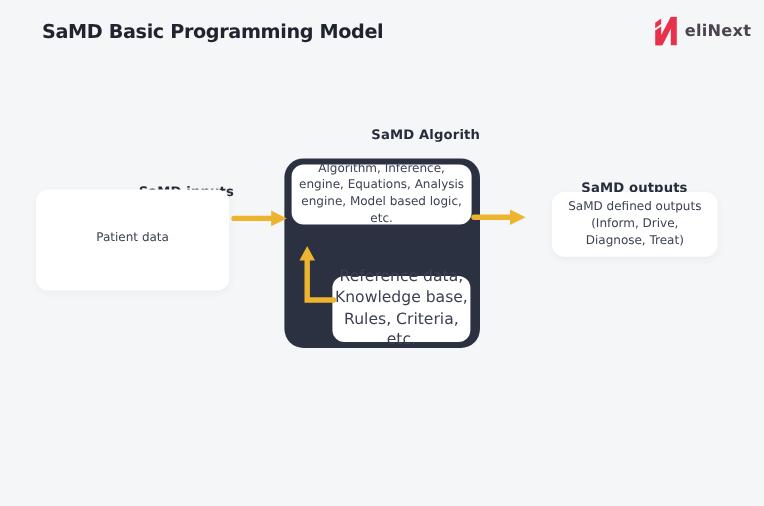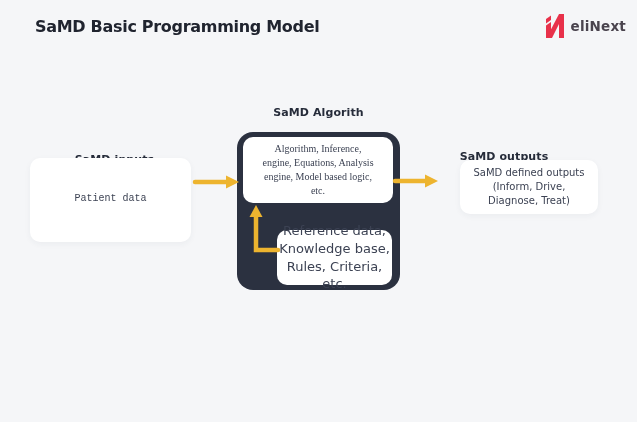--- a/index.html
+++ b/index.html
@@ -35,21 +35,21 @@
   }
   .logo-text {
     font-size: 13.5px;
     font-weight: 600;
     color: #4a444e;
     letter-spacing: 0.2px;
   }
 
   .section-label {
     position: absolute;
-    text-align: center;
+    text-align: right;
     font-size: 11px;
     font-weight: bold;
     color: #262c3a;
     letter-spacing: 0.1px;
   }
   .label-inputs   { left: 34px;  width: 161px; top: 137px; margin-top: 16px; }
   .label-algorithm{ left: 237px; width: 163px; top: 106px; }
   .label-outputs  { left: 435px; width: 138px; top: 150px; }
 
   .white-box {
@@ -62,33 +62,33 @@
     text-align: center;
     display: flex;
     flex-direction: column;
     align-items: center;
     justify-content: center;
     white-space: pre-line;
     box-shadow: 0 2px 6px rgba(40,50,70,0.05);
   }
 
   .input-box  { left: 30px;  top: 158px; width: 161px; height: 84px; }
-  .input-box .box-title { margin-bottom: 3px; font-family: Liberation Mono, monospace; }
+  .input-box .box-title { margin-bottom: 3px; }
   .output-box { left: 435px; top: 160px; width: 138px; height: 54px; margin-left: 25px; }
 
   .dark-container {
     position: absolute;
     left: 237px;
     top: 132px;
     width: 163px;
     height: 158px;
     background: #2b3140;
     border-radius: 16px;
   }
-  .process-box   { left: 243px; top: 137px; width: 150px; height: 66px; box-shadow: none; font-family: Liberation Serif, serif; }
+  .process-box   { left: 243px; top: 137px; width: 150px; height: 50px; box-shadow: none; }
   .reference-box { left: 277px; top: 230px; width: 115px; height: 55px; box-shadow: none; font-size: 13px; }
 
   .arrow-overlay {
     position: absolute;
     left: 0; top: 0;
     width: 637px; height: 422px;
     pointer-events: none;
   }
 </style>
 </head>

